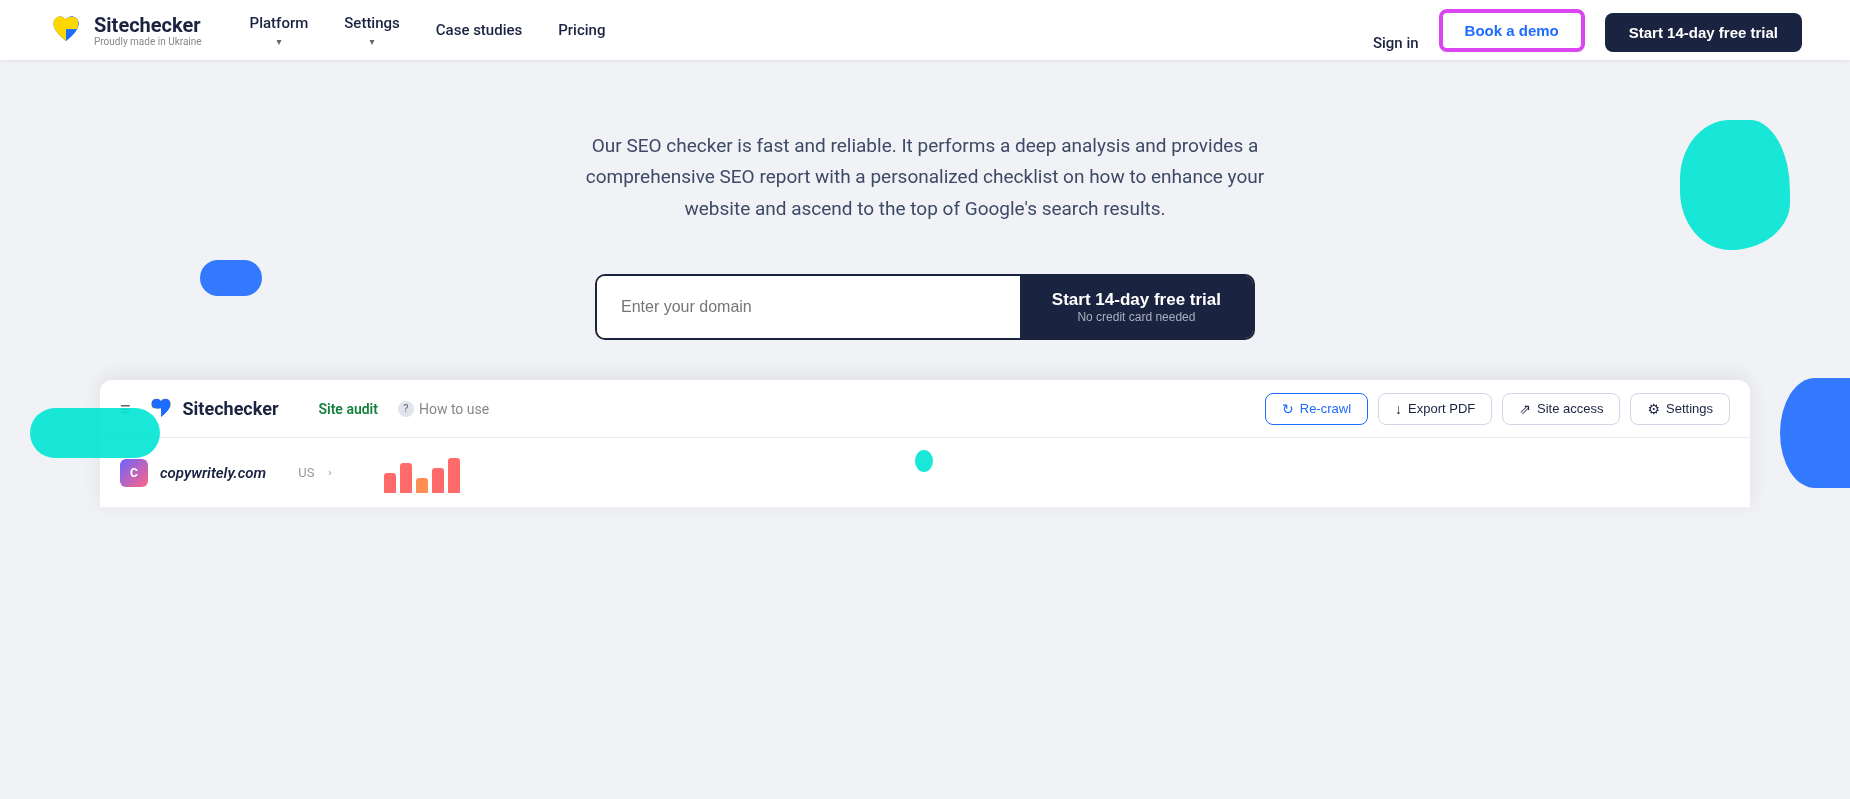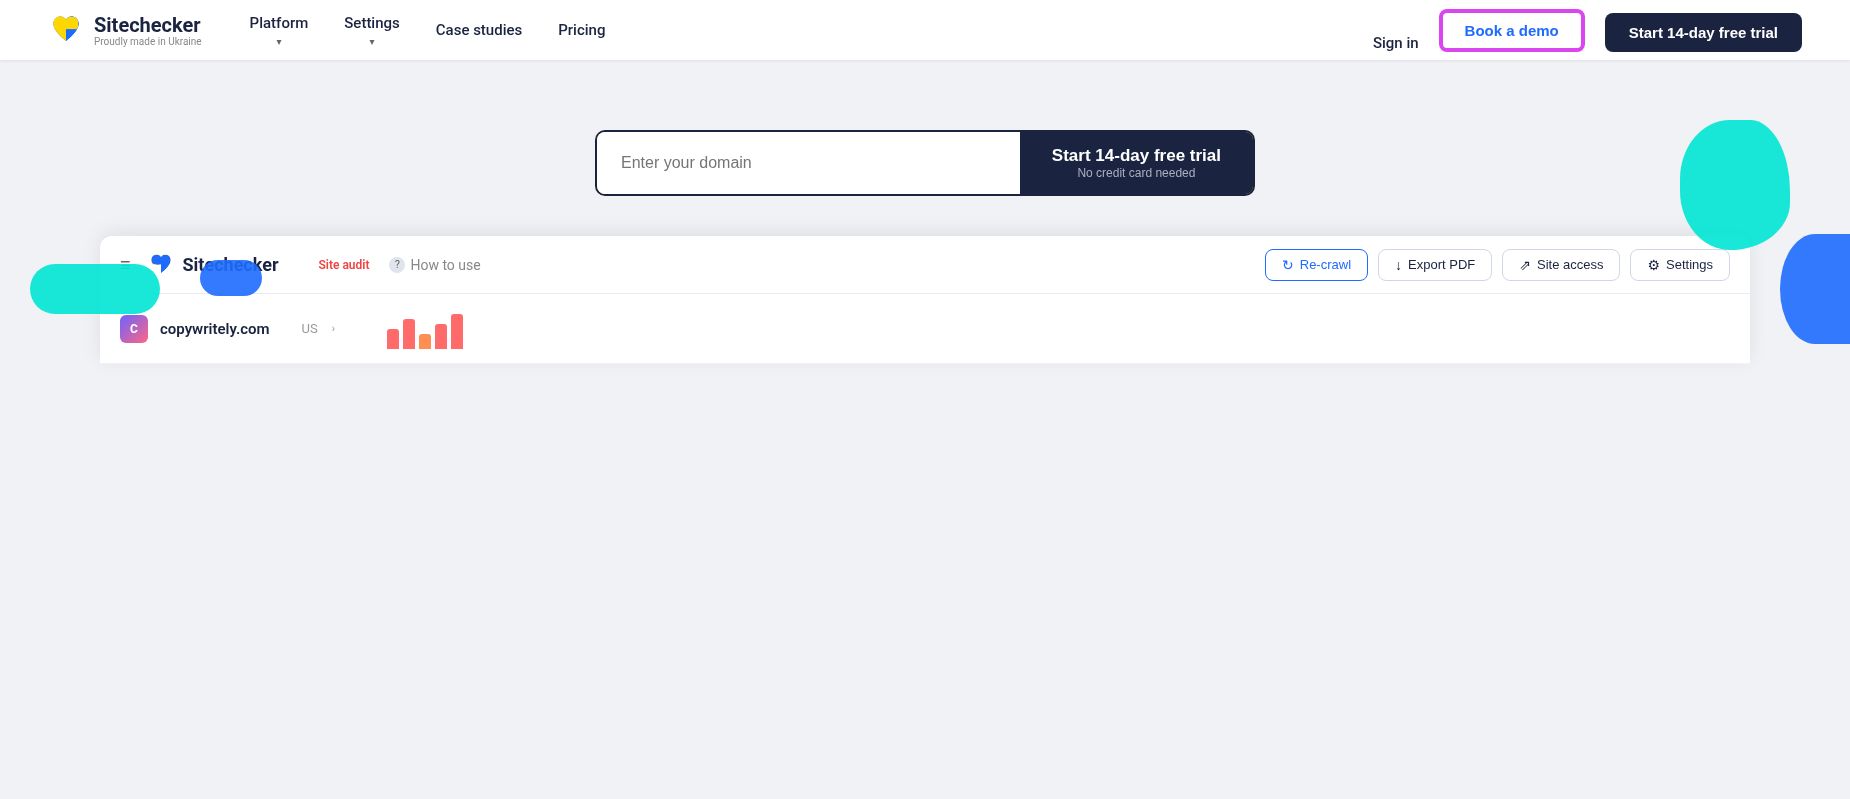--- a/index.html
+++ b/index.html
@@ -254,23 +254,23 @@
       align-items: center;
       gap: 8px;
       margin-right: 20px;
     }
     .app-logo-name {
       font-size: 18px;
       font-weight: 700;
       color: #1a2340;
     }
     .app-tab-site-audit {
-      font-size: 12px;
+      font-size: 14px;
       font-weight: 600;
-      color: #ef4444;
+      color: #15803d;
       padding: 0 4px;
     }
     .app-tab-how-to-use {
       display: flex;
       align-items: center;
       gap: 5px;
       font-size: 14px;
       color: #888;
       cursor: pointer;
     }
@@ -330,20 +330,21 @@
       align-items: center;
       justify-content: center;
       color: #fff;
       font-size: 12px;
       font-weight: 700;
     }
     .site-domain {
       font-size: 15px;
       font-weight: 600;
       color: #1a2340;
+      font-style: italic;
     }
     .site-country {
       font-size: 13px;
       color: #999;
       margin-left: 20px;
     }
     .site-country-chevron {
       font-size: 11px;
       color: #999;
       margin-left: 2px;
@@ -410,20 +411,21 @@
 </nav>
 
 <section class="hero">
 
   <div class="blob-cyan-top-right"></div>
   <div class="blob-blue-left"></div>
   <div class="blob-cyan-bottom-left"></div>
   <div class="blob-blue-bottom-right"></div>
   <div class="blob-cyan-small"></div>
 
+  <p class="hero-desc">Our SEO checker is fast and reliable. It performs a deep analysis and provides a comprehensive SEO report with a personalized checklist on how to enhance your website and ascend to the top of Google's search results.</p>
 
   <div class="search-bar-wrap">
     <div class="search-bar">
       <input type="text" class="search-input" placeholder="Enter your domain" style="">
       <button class="btn-start-trial">
         <span class="trial-main">Start 14-day free trial</span>
         <span class="trial-sub">No credit card needed</span>
       </button>
     </div>
   </div>

